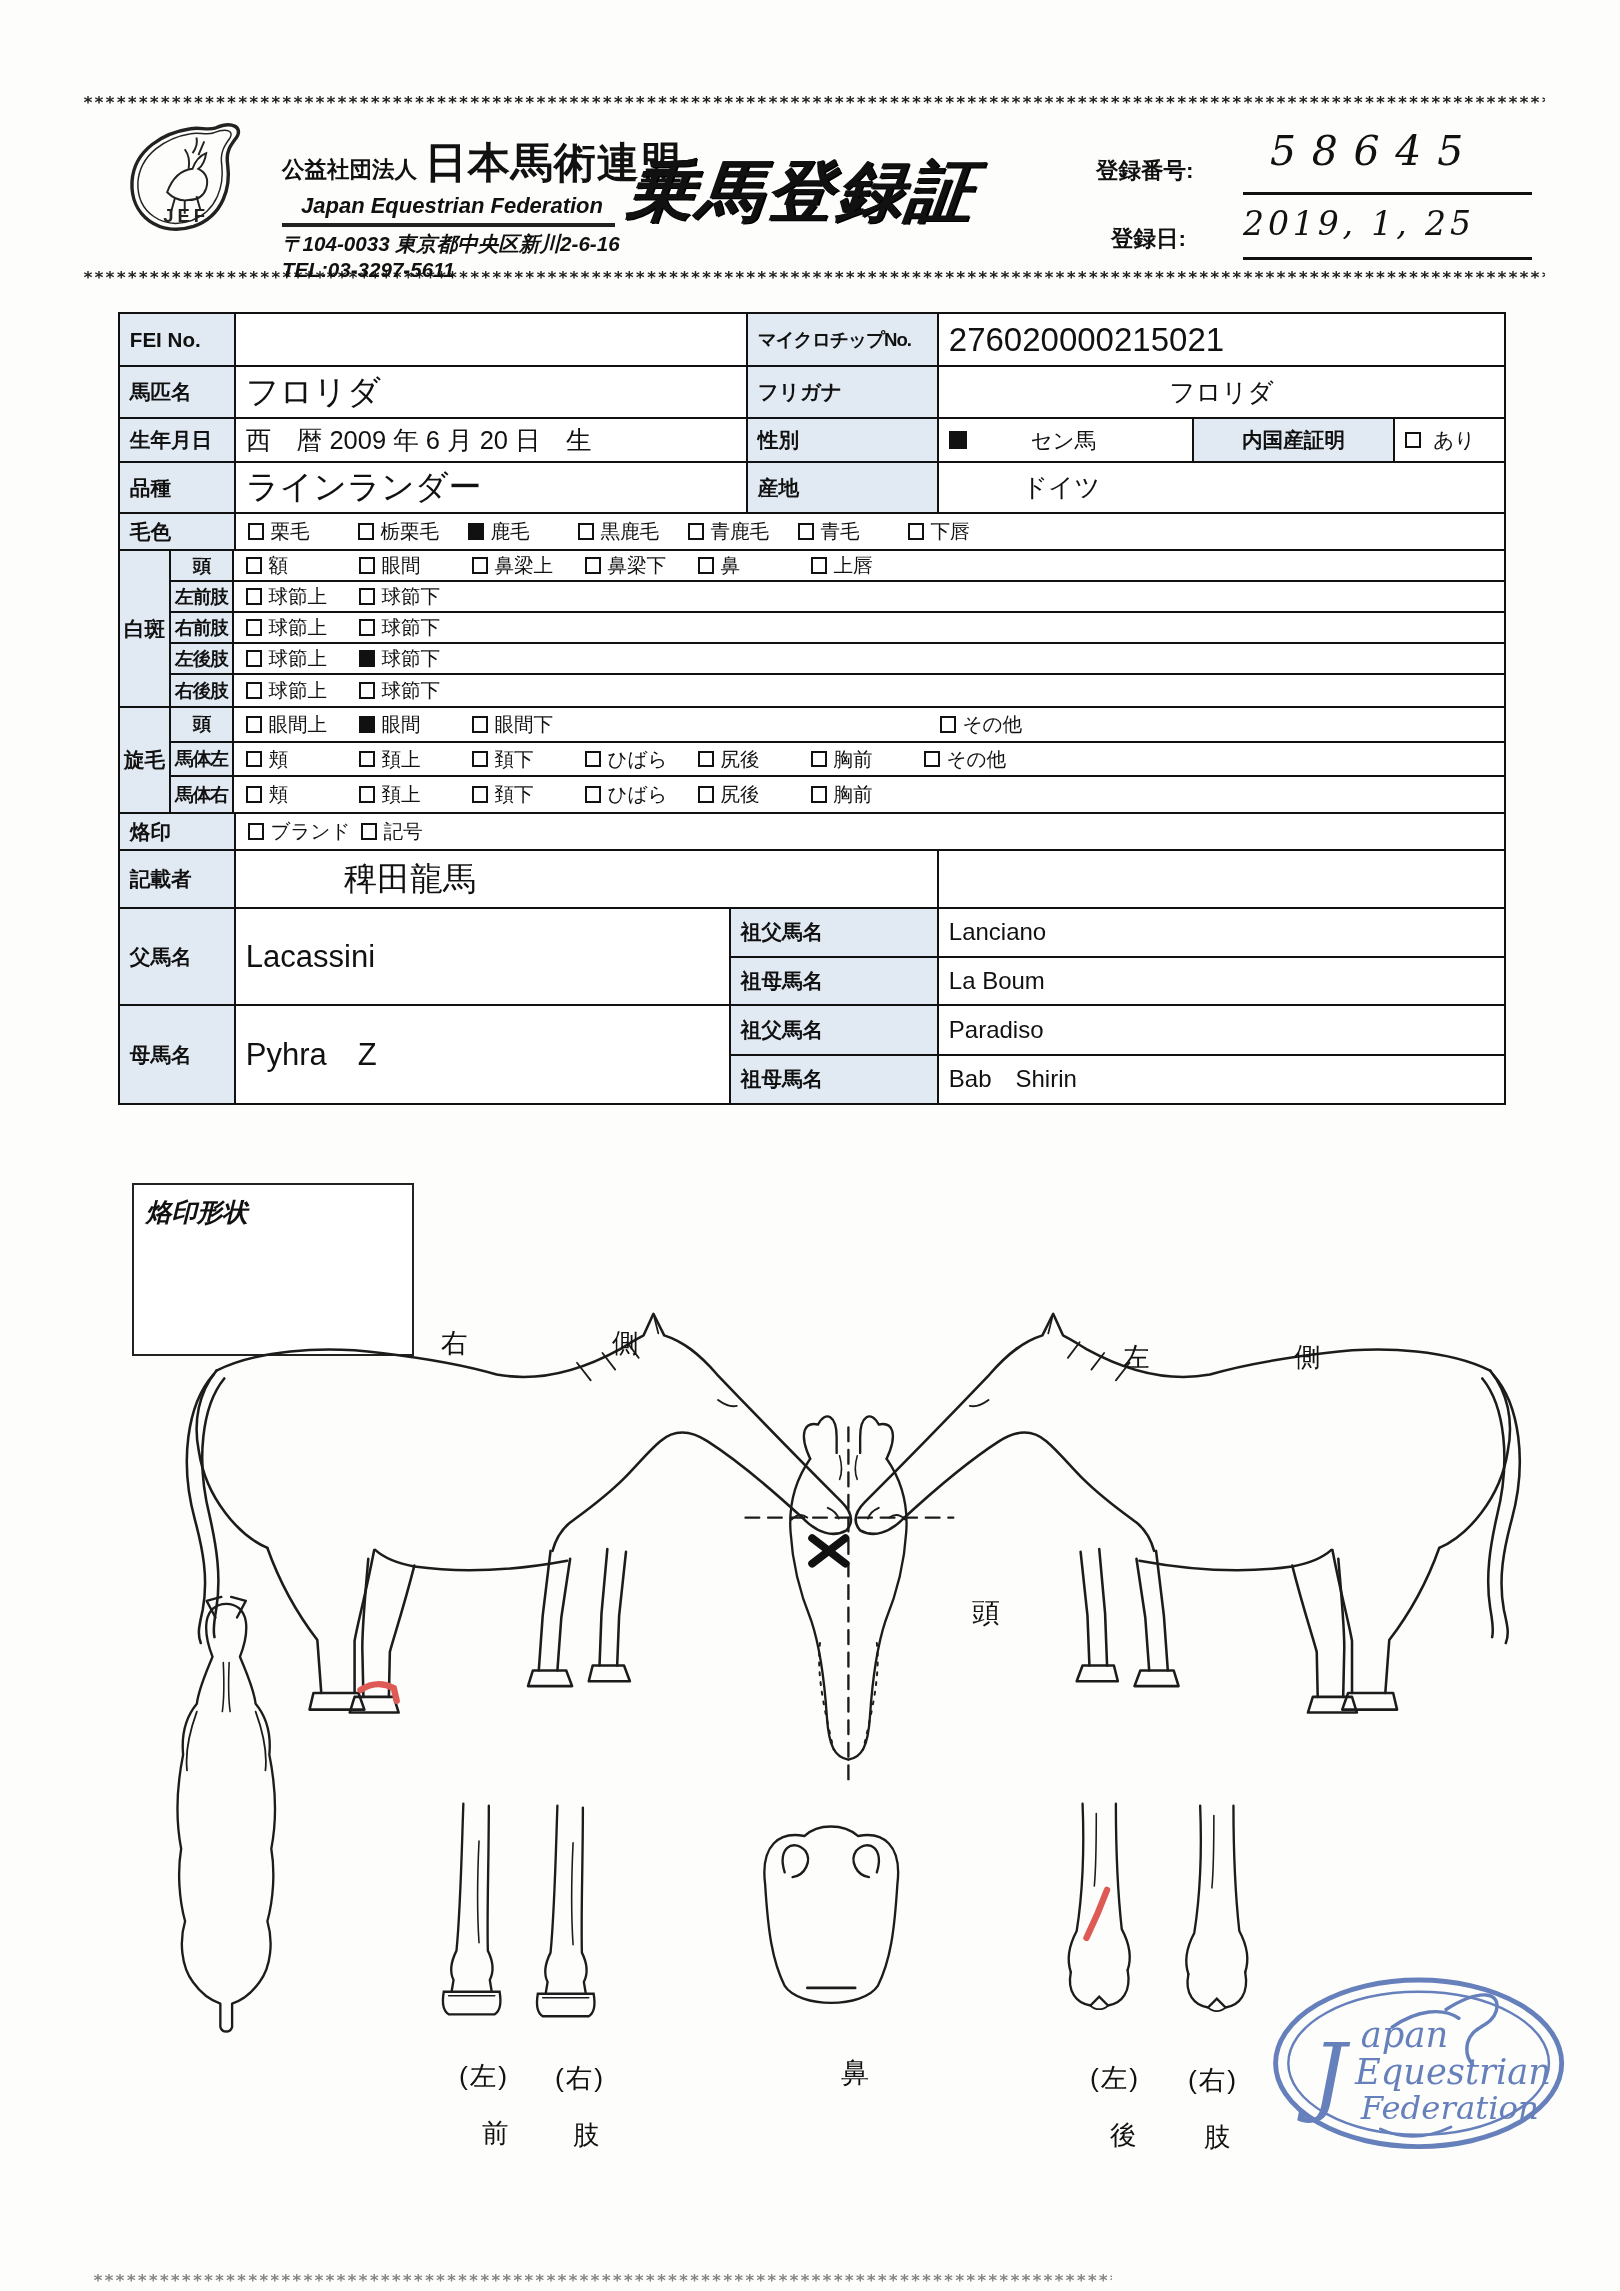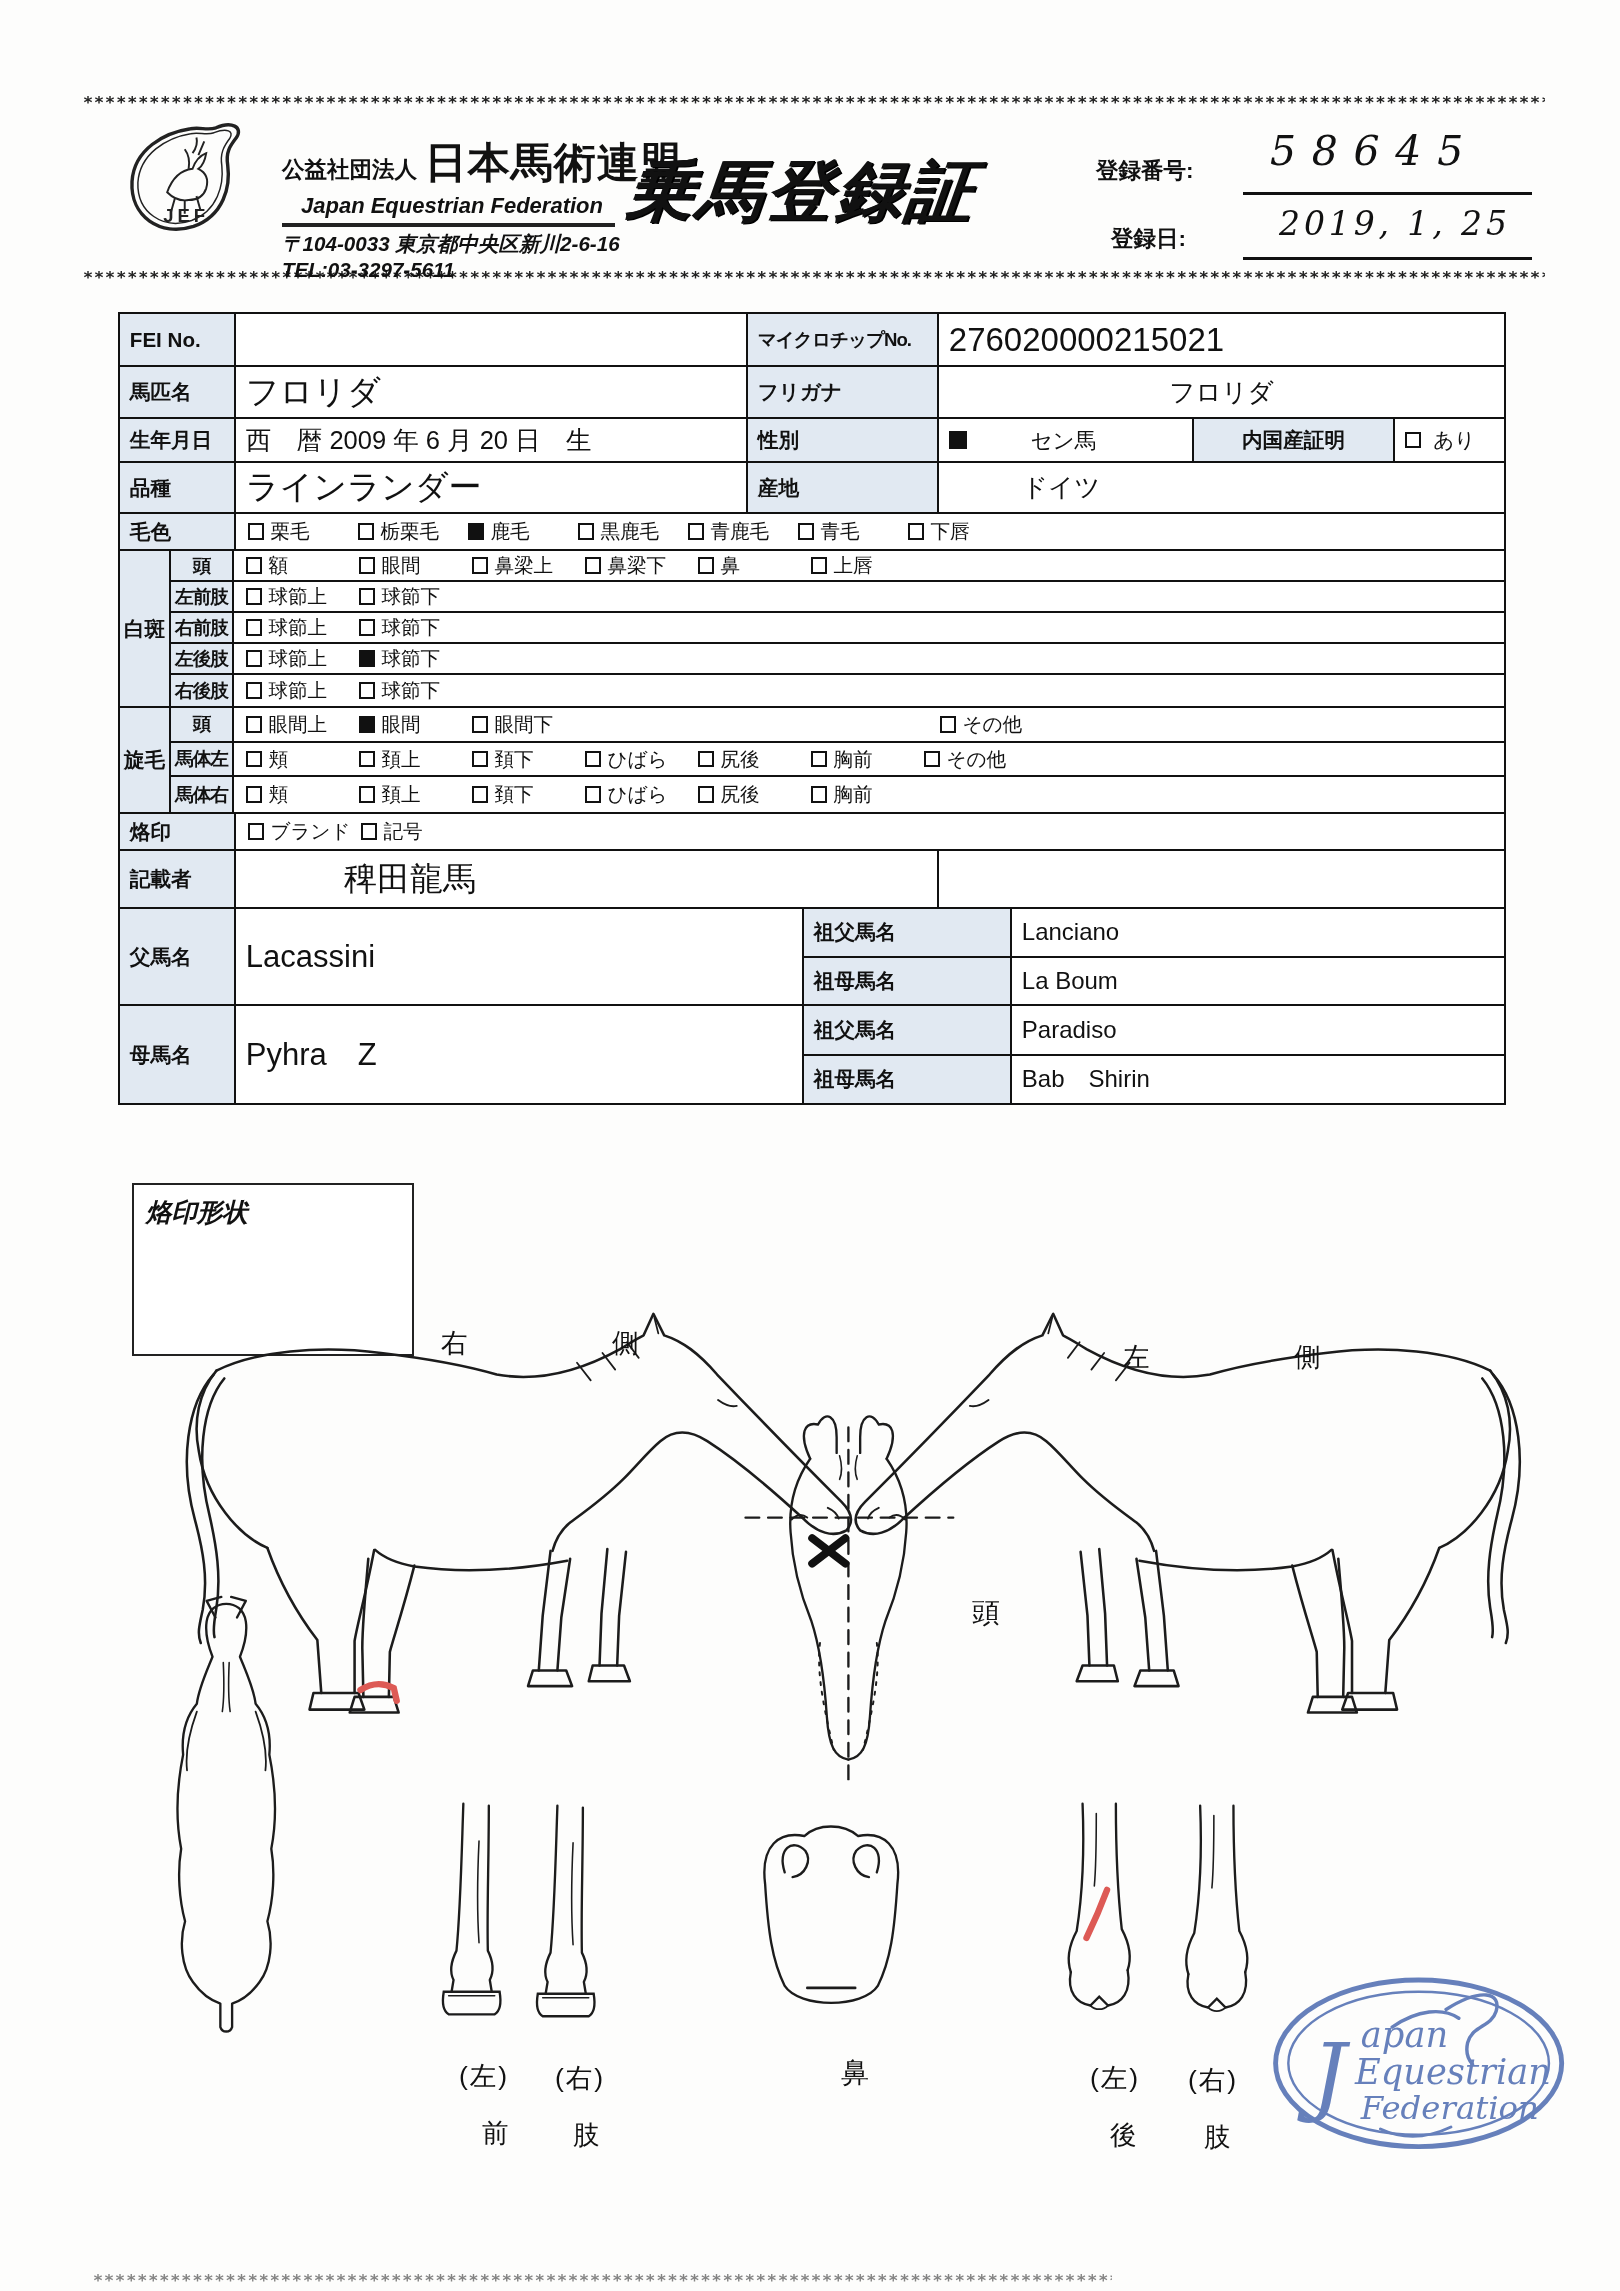--- a/index.html
+++ b/index.html
@@ -46,21 +46,21 @@
   .r-coat .cbi{width:110px;}
   .r-sen-head .cbi:nth-child(4){margin-left:355px;}
   
   .gLab{width:51px;justify-content:center;padding:0;}
   .gcol{flex:1;display:flex;flex-direction:column;}
   .grow{display:flex;border-bottom:2px solid #111;box-sizing:border-box;}
   .grow:last-child{border-bottom:none;}
   .g32{height:31px;} .g36{height:35px;}
   .sublab{width:63px;font-size:18.6px;justify-content:center;padding:0 2px;letter-spacing:-1px;}
   
-  .pname{width:568px;font-size:31px;}
+  .pname{width:495px;font-size:31px;}
   .pglab{width:208px;}
   .pcol{flex:1;display:flex;flex-direction:column;}
   .phalf{display:flex;flex:1;border-bottom:2px solid #111;box-sizing:border-box;}
   .phalf:last-child{border-bottom:none;}
   
   .brandbox{border:2.9px solid #222;background:#fff;font-size:25.5px;font-weight:bold;
             padding:9.8px 0 0 11.8px;box-sizing:border-box;font-style:italic;}
   
   .dlab{font-size:26.5px;letter-spacing:2px;white-space:nowrap;}
   svg{display:block;}
@@ -95,21 +95,21 @@
     <div class="addr" style="margin-top:2.9px;">〒104-0033 東京都中央区新川2-6-16</div>
     <div class="addr">TEL:03-3297-5611</div>
   </div>
 
   <div class="abs doctitle" style="left:627px;top:147px;">乗馬登録証</div>
 
   <div class="abs reglab" style="left:1096px;top:155px;">登録番号:</div>
   <div class="abs hand regno" style="left:1270px;top:127px;">58645</div>
   <div class="abs uline" style="left:1243px;top:192px;width:289px;"></div>
   <div class="abs reglab" style="left:1111px;top:223px;">登録日:</div>
-  <div class="abs hand regdate" style="left:1243px;top:204px;margin-left:36px;">2019,  1, 25</div>
+  <div class="abs hand regdate" style="left:1243px;top:204px;">2019,  1, 25</div>
   <div class="abs uline" style="left:1243px;top:257px;width:289px;"></div>
 
   <div class="abs regtable" style="left:118px;top:312px;width:1384px;">
 
     <div class="trow h54">
       <div class="cell lab wA">FEI No.</div>
       <div class="cell wB"></div>
       <div class="cell lab wC smlab">マイクロチップNo.</div>
       <div class="cell wD vbig">276020000215021</div>
     </div>

